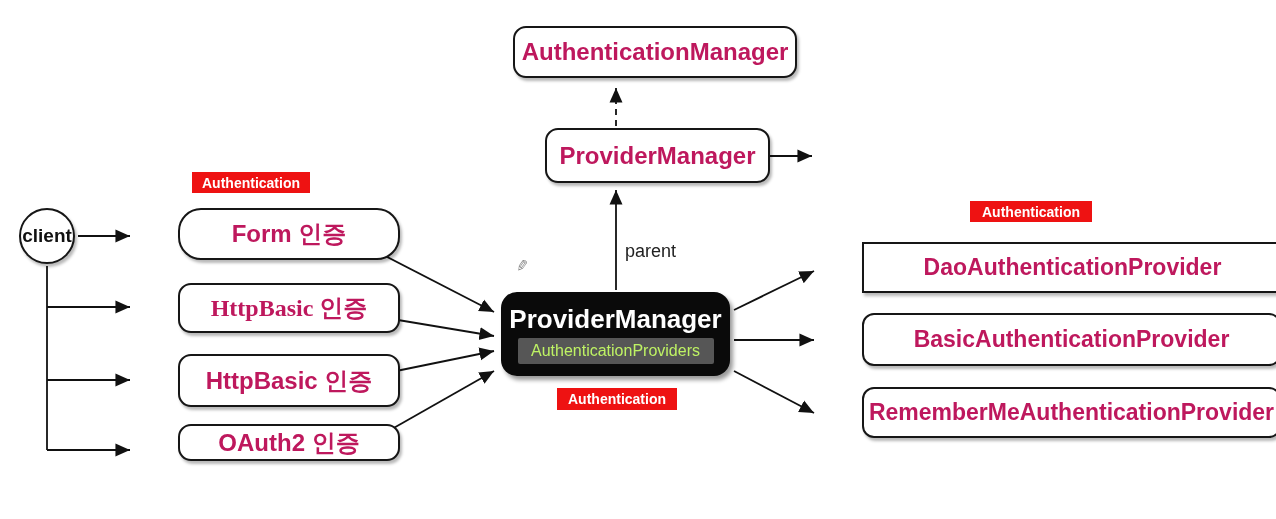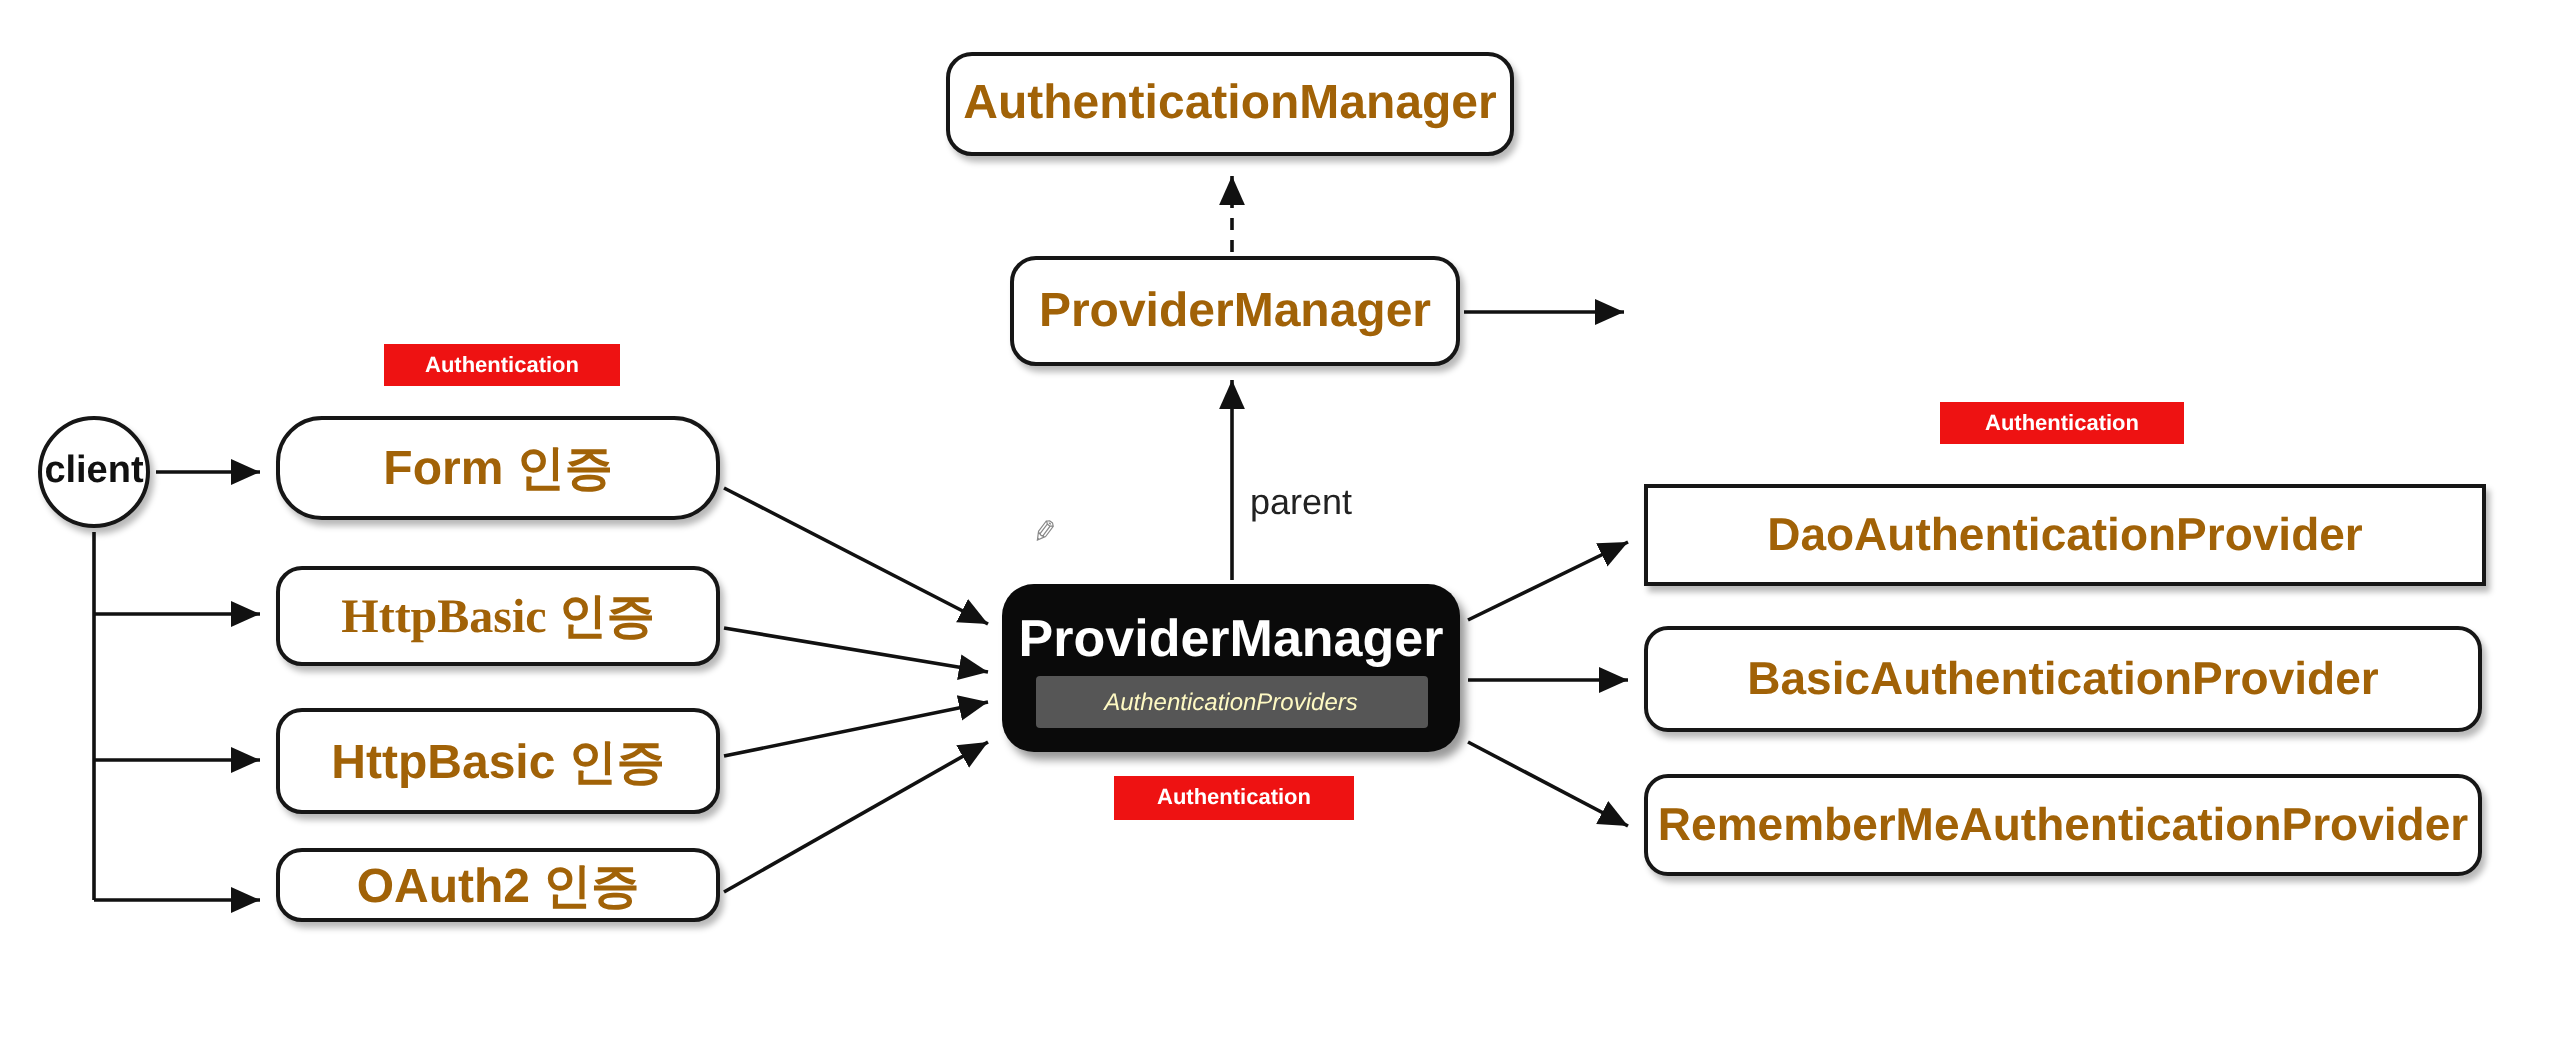--- a/index.html
+++ b/index.html
@@ -4,23 +4,23 @@
 <style>
   html,body{margin:0;padding:0;background:#ffffff;}
   .canvas{
     position:relative;width:1276px;height:519px;background:#fff;overflow:hidden;
     font-family:"Liberation Sans","DejaVu Sans",sans-serif;color:#111;
   }
   .connector-layer{position:absolute;left:0;top:0;width:1276px;height:519px;}
   .box{
     position:absolute;background:#fff;border:2.5px solid #161616;border-radius:13px;
     display:flex;align-items:center;justify-content:center;
-    font-weight:700;color:#a16207;
+    font-weight:700;color:#be185d;
     box-shadow:2px 3px 3px rgba(0,0,0,0.28);
-    box-sizing:border-box;white-space:nowrap;
+    box-sizing:border-box;white-space:nowrap;margin-left:40px;
   }
   .fs24{font-size:24px;} .fs23{font-size:23px;}
   .auth-manager{left:473px;top:26px;width:284px;height:52px;}
   .pm-parent{left:505px;top:128px;width:225px;height:55px;}
   .oauth2-provider{left:820px;top:131px;width:423px;height:52px;border-radius:12px;}
   .dao-provider{left:822px;top:242px;width:421px;height:51px;border-radius:0;}
   .basic-provider{left:822px;top:313px;width:419px;height:53px;border-radius:12px;}
   .rememberme-provider{left:822px;top:387px;width:419px;height:51px;border-radius:12px;}
   .form-auth{left:138px;top:208px;width:222px;height:52px;border-radius:23px;}
   .httpbasic-auth{left:138px;top:283px;width:222px;height:50px;font-family:Liberation Serif, serif;}
@@ -33,26 +33,26 @@
   }
   .black-box{
     position:absolute;left:501px;top:292px;width:229px;height:84px;
     background:var(--black-box-bg,#0a0a0a);border-radius:16px;
     display:flex;flex-direction:column;align-items:center;justify-content:center;
     box-shadow:3px 4px 4px rgba(0,0,0,0.4);box-sizing:border-box;
   }
   .black-box-title{color:#fff;font-weight:700;font-size:26px;line-height:1;margin-top:1px;}
   .black-box-sub{
     margin-top:6px;width:196px;height:26px;background:var(--inner-gray-bg,#565656);
-    color:#fef9c3;font-size:12px;font-weight:400;border-radius:2px;
-    display:flex;align-items:center;justify-content:center;font-style:italic;
+    color:#bef264;font-size:16px;font-weight:400;border-radius:2px;
+    display:flex;align-items:center;justify-content:center;
   }
   .badge{
     position:absolute;background:var(--badge-red,#ee1212);color:#fff;font-weight:700;
-    font-size:11px;display:flex;align-items:center;justify-content:center;box-sizing:border-box;
+    font-size:14px;display:flex;align-items:center;justify-content:center;box-sizing:border-box;
   }
   .badge-left{left:192px;top:172px;width:118px;height:21px;}
   .badge-center{left:557px;top:388px;width:120px;height:22px;}
   .badge-right{left:970px;top:201px;width:122px;height:21px;}
   .parent-label{position:absolute;left:625px;top:241px;font-size:18px;font-weight:400;color:#222;}
   .pencil{position:absolute;left:516px;top:257px;font-size:15px;color:#888;transform:scaleX(-1) rotate(8deg);}
 </style>
 </head>
 <body>
 

